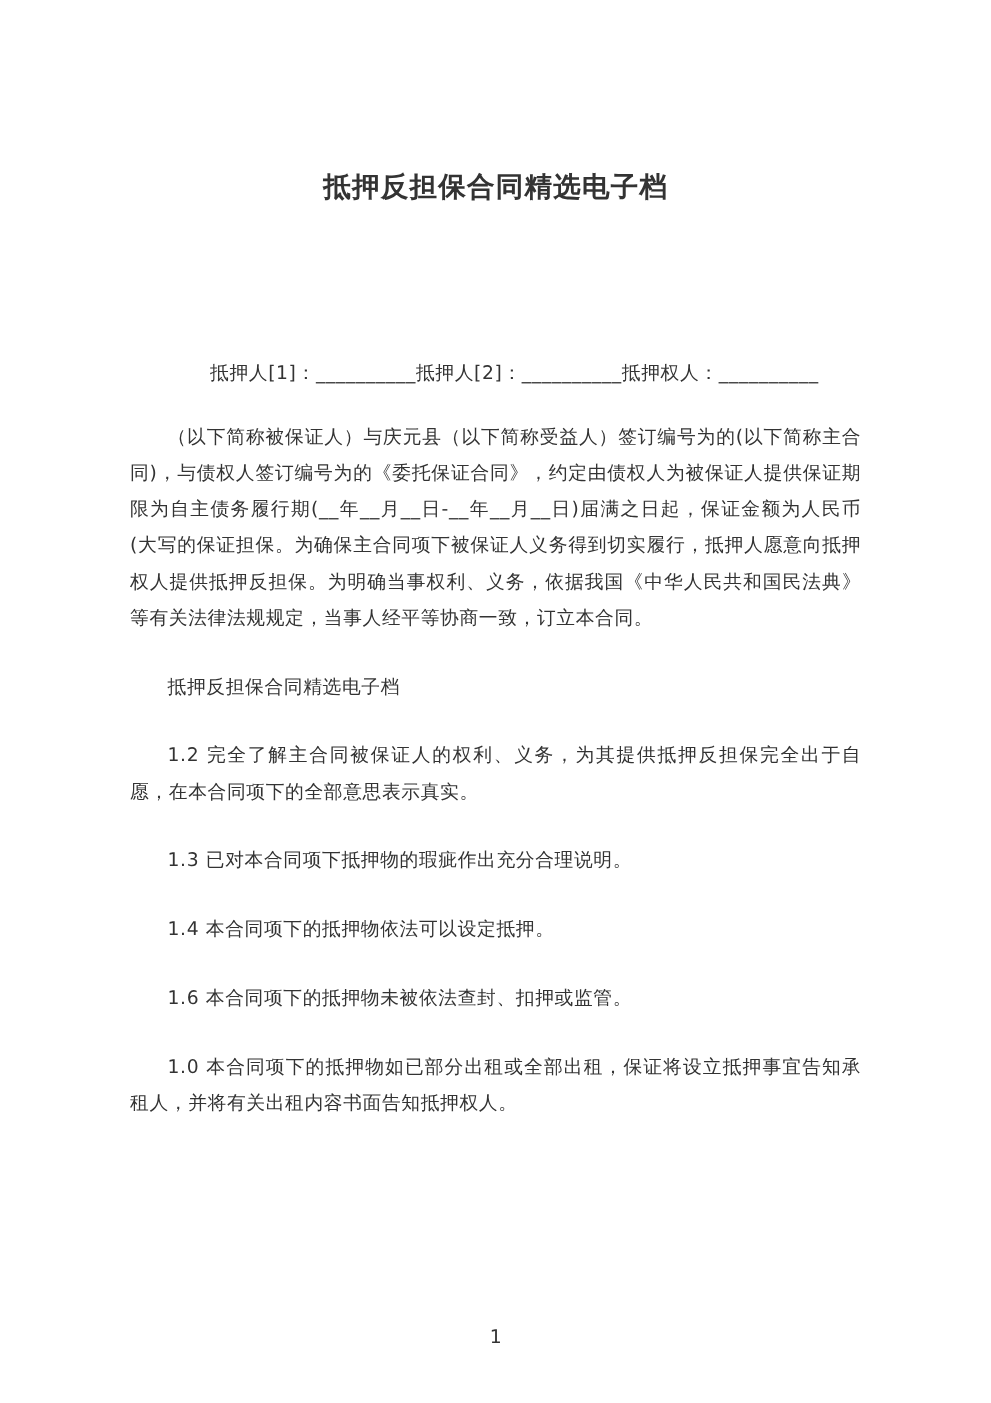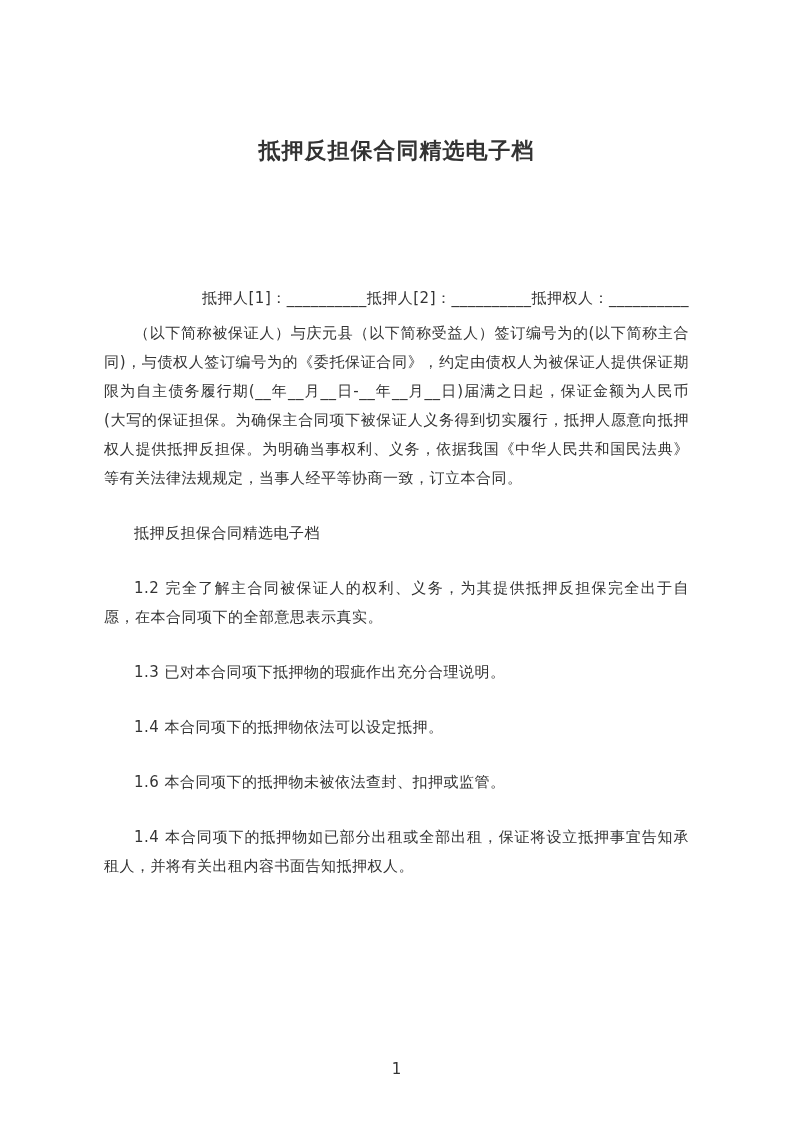--- a/index.html
+++ b/index.html
@@ -34,22 +34,22 @@
   p {
     margin: 0 0 26px 0;
     font-size: 15px;
     line-height: 29px;
     text-indent: 2em;
     text-align: justify;
     word-break: break-all;
     letter-spacing: 0.5px;
   }
   p.parties {
-    margin-bottom: 6px;
-    text-align: right;
+    margin-bottom: 22px;
+    text-align: center;
   }
   p.heading {
     margin-bottom: 26px;
   }
   .pageno {
     position: absolute;
     left: 0;
     right: 0;
     bottom: 44px;
     text-align: center;
@@ -73,17 +73,17 @@
 
   <p class="body-paragraph">1.2 完全了解主合同被保证人的权利、义务，为其提供抵押反担保完全出于自愿，在本合同项下的全部意思表示真实。</p>
 
   <p class="body-paragraph">1.3 已对本合同项下抵押物的瑕疵作出充分合理说明。</p>
 
   <p class="body-paragraph">1.4 本合同项下的抵押物依法可以设定抵押。</p>
 
 
   <p class="body-paragraph">1.6 本合同项下的抵押物未被依法查封、扣押或监管。</p>
 
-  <p class="body-paragraph">1.4 本合同项下的抵押物如已部分出租或全部出租，保证将设立抵押事宜告知承租人，并将有关出租内容书面告知抵押权人。</p>
+  <p class="body-paragraph">1.0 本合同项下的抵押物如已部分出租或全部出租，保证将设立抵押事宜告知承租人，并将有关出租内容书面告知抵押权人。</p>
 
   <div class="pageno">1</div>
 
 </div>
 
 </body></html>

